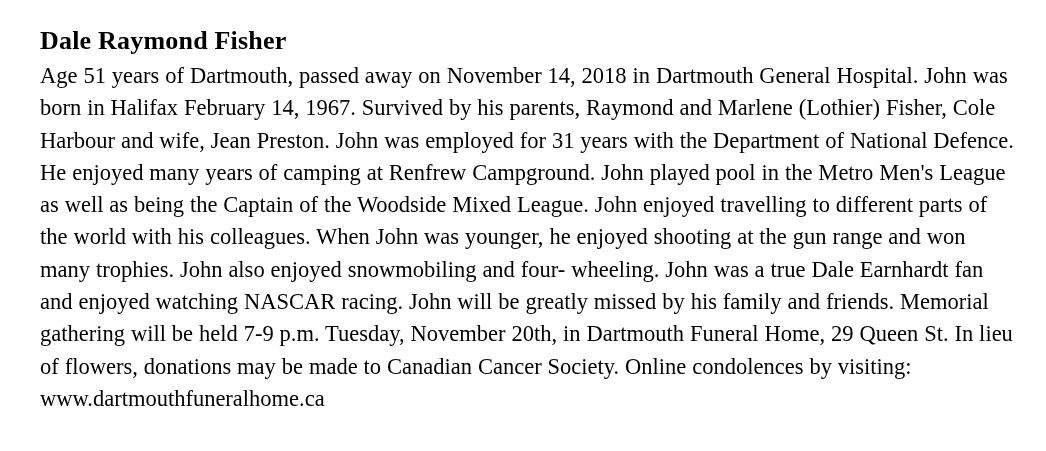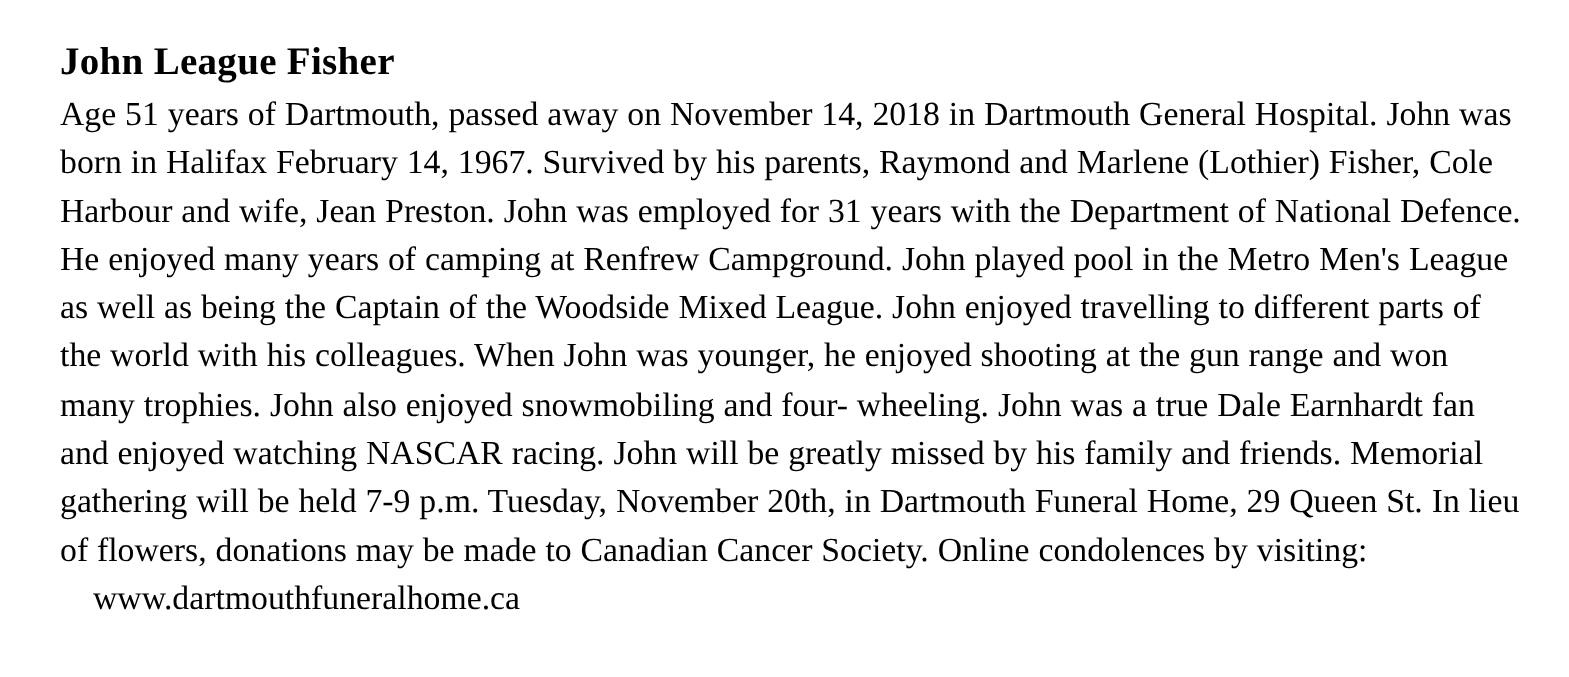--- a/index.html
+++ b/index.html
@@ -35,25 +35,24 @@
     font-family: "Liberation Serif", serif;
     font-size: 22.5px;
     line-height: 32.3px;
     text-align: left;
     margin: 0;
     width: 975px;
     word-spacing: 0.3px;
   }
   .obit-body .url {
     white-space: nowrap;
-    margin-left: 22px;
   }
 </style>
 </head>
 <body>
 
 <div class="page">
 
-  <h1 class="obit-name">John League Fisher</h1>
+  <h1 class="obit-name">Dale Raymond Fisher</h1>
 
   <p class="obit-body"><span>Age 51 years of Dartmouth, passed away on November 14, 2018 in Dartmouth General Hospital. John was born in Halifax February 14, 1967. Survived by his parents, Raymond and Marlene (Lothier) Fisher, Cole Harbour and wife, Jean Preston. John was employed for 31 years with the Department of National Defence. He enjoyed many years of camping at Renfrew Campground. John played pool in the Metro Men's League as well as being the Captain of the Woodside Mixed League. John enjoyed travelling to different parts of the world with his colleagues. When John was younger, he enjoyed shooting at the gun range and won many trophies. John also enjoyed snowmobiling and four- wheeling. John was a true Dale Earnhardt fan and enjoyed watching NASCAR racing. John will be greatly missed by his family and friends. Memorial gathering will be held 7-9 p.m. Tuesday, November 20th, in Dartmouth Funeral Home, 29 Queen St. In lieu of flowers, donations may be made to Canadian Cancer Society. Online condolences by visiting: </span><span class="url">www.dartmouthfuneralhome.ca</span></p>
 
 </div>
 
 </body></html>

